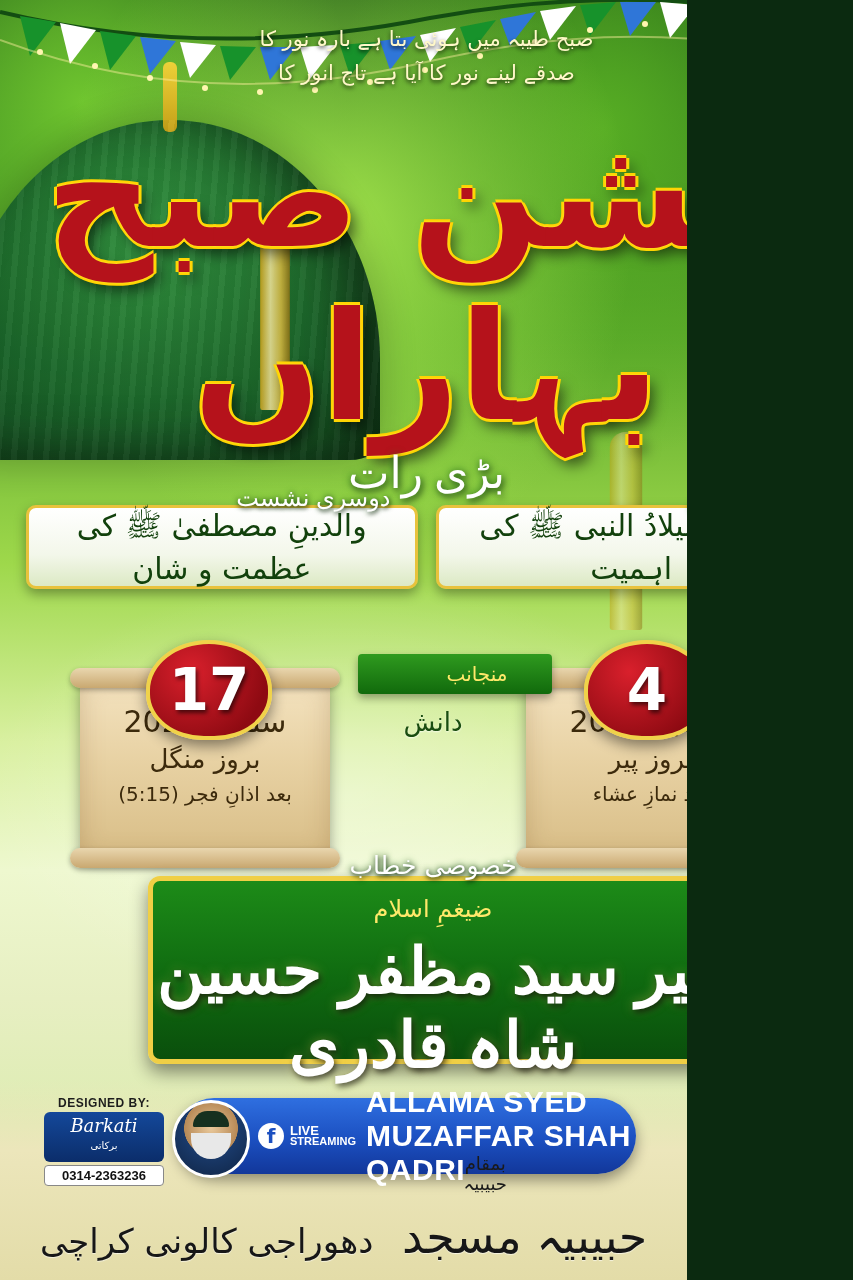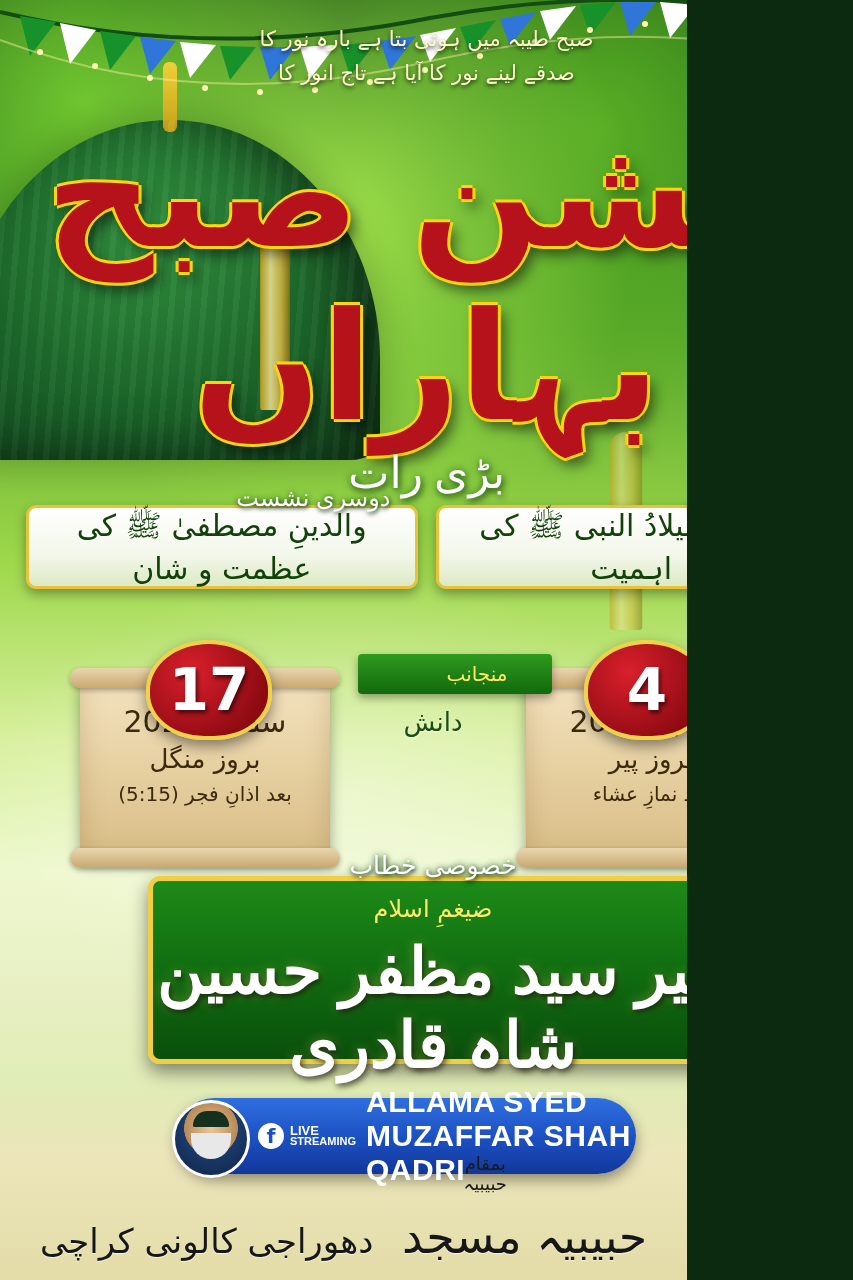--- a/index.html
+++ b/index.html
@@ -534,20 +534,28 @@
       <div>دانش</div>
     </div>
   </div>
 
   <div class="speaker-panel">
     <div class="speaker-heading">خصوصی خطاب</div>
     <div class="speaker-title">ضیغمِ اسلام</div>
     <div class="speaker-name">پیر سید مظفر حسین شاہ قادری</div>
   </div>
 
+  <div class="designer">
+    <div class="designer-label">DESIGNED BY:</div>
+    <div class="designer-logo">
+      <span>Barkati</span>
+      <small>برکاتی</small>
+    </div>
+    <div class="designer-phone">0314-2363236</div>
+  </div>
 
   <div class="livebar">
     <div class="live-avatar">
       <div class="cap"></div>
       <div class="beard"></div>
     </div>
     <div class="fb-live">
       <div class="fb-circle">f</div>
       <div class="live-tag">
         <b>LIVE</b>

